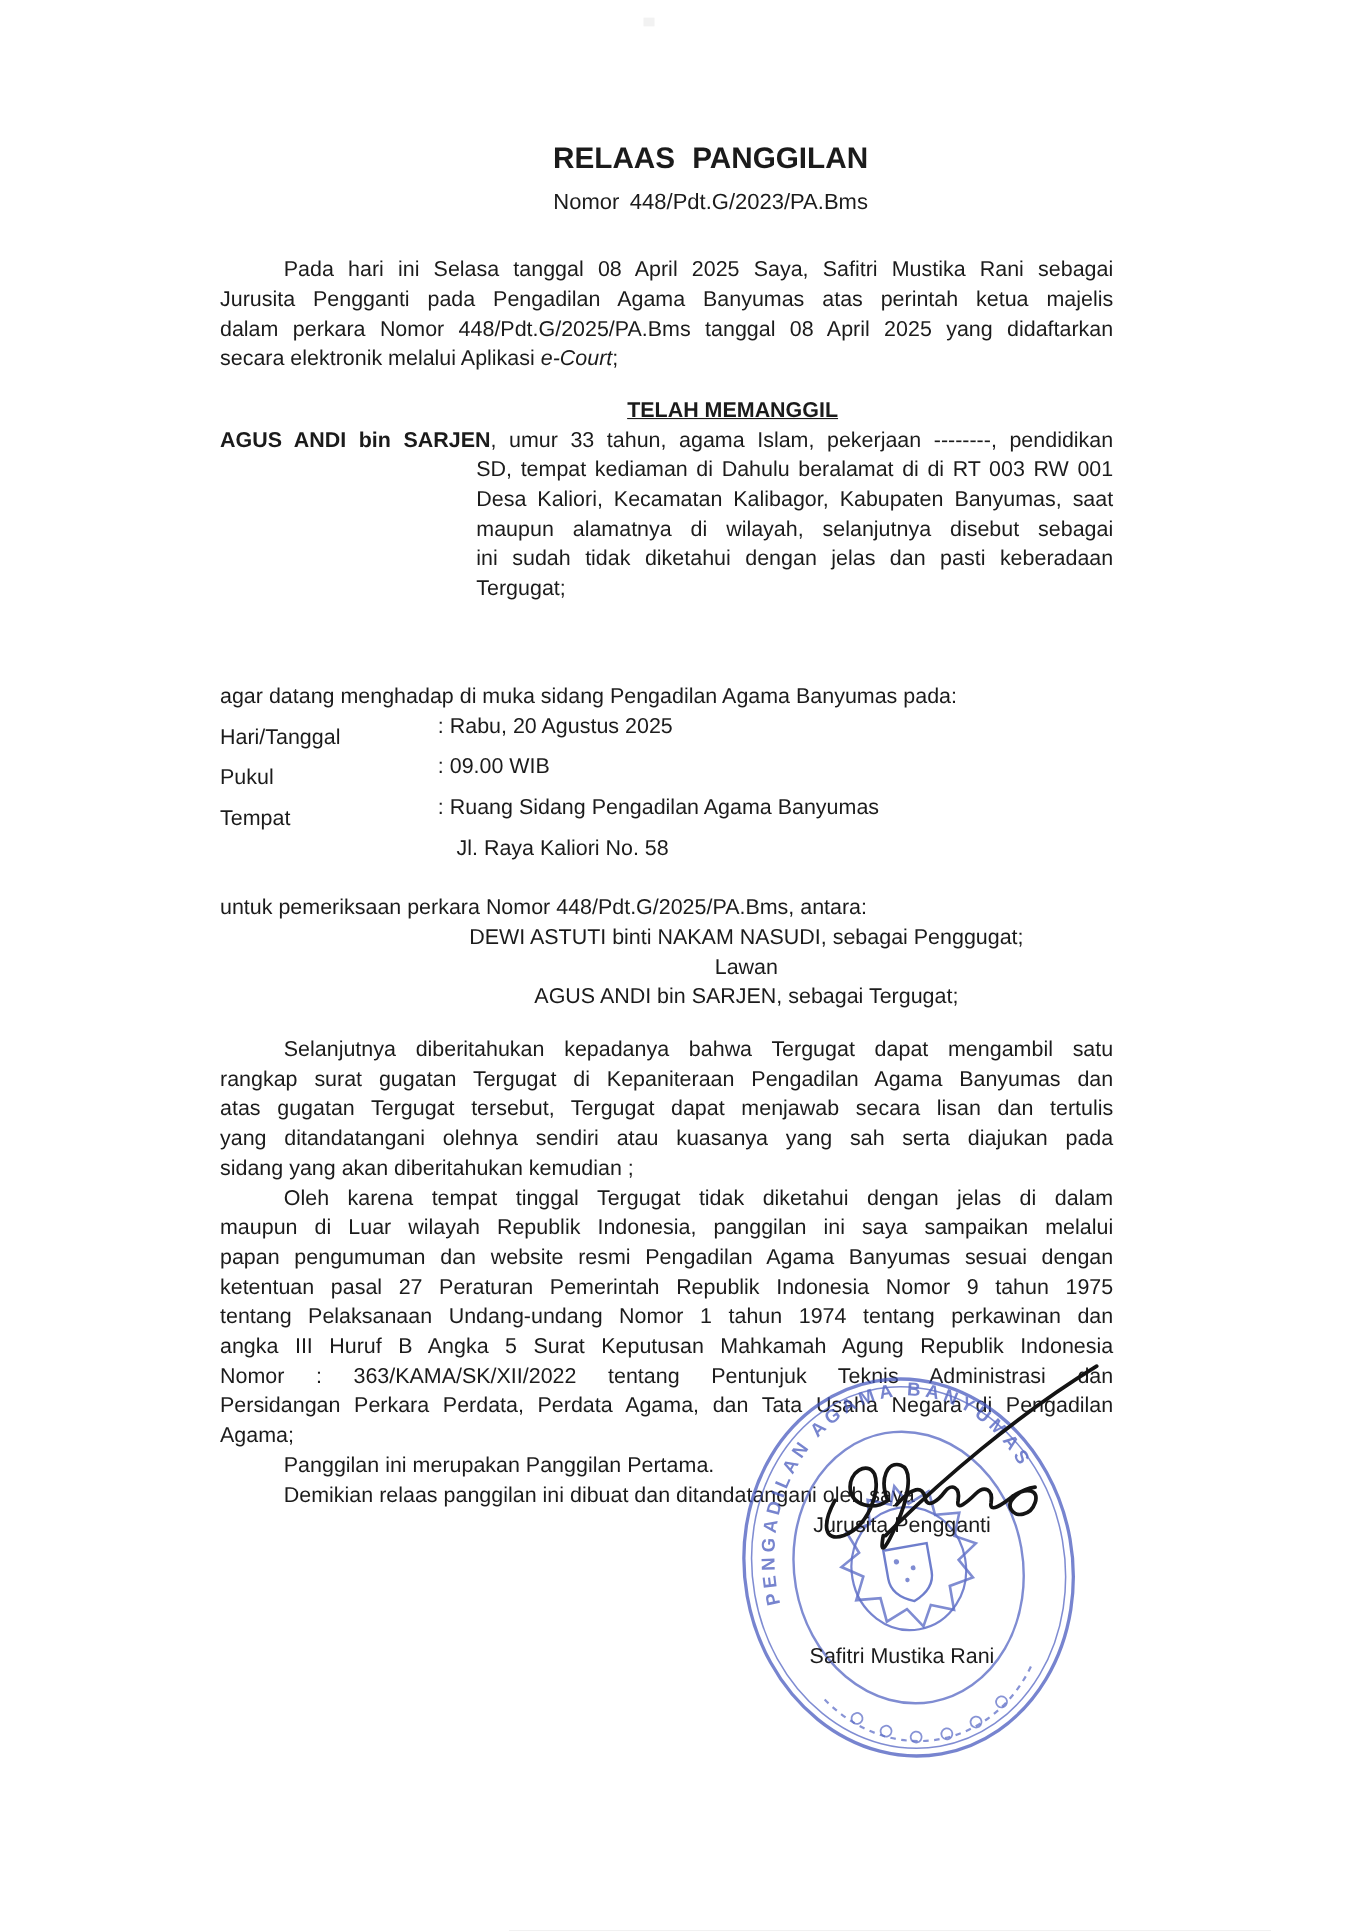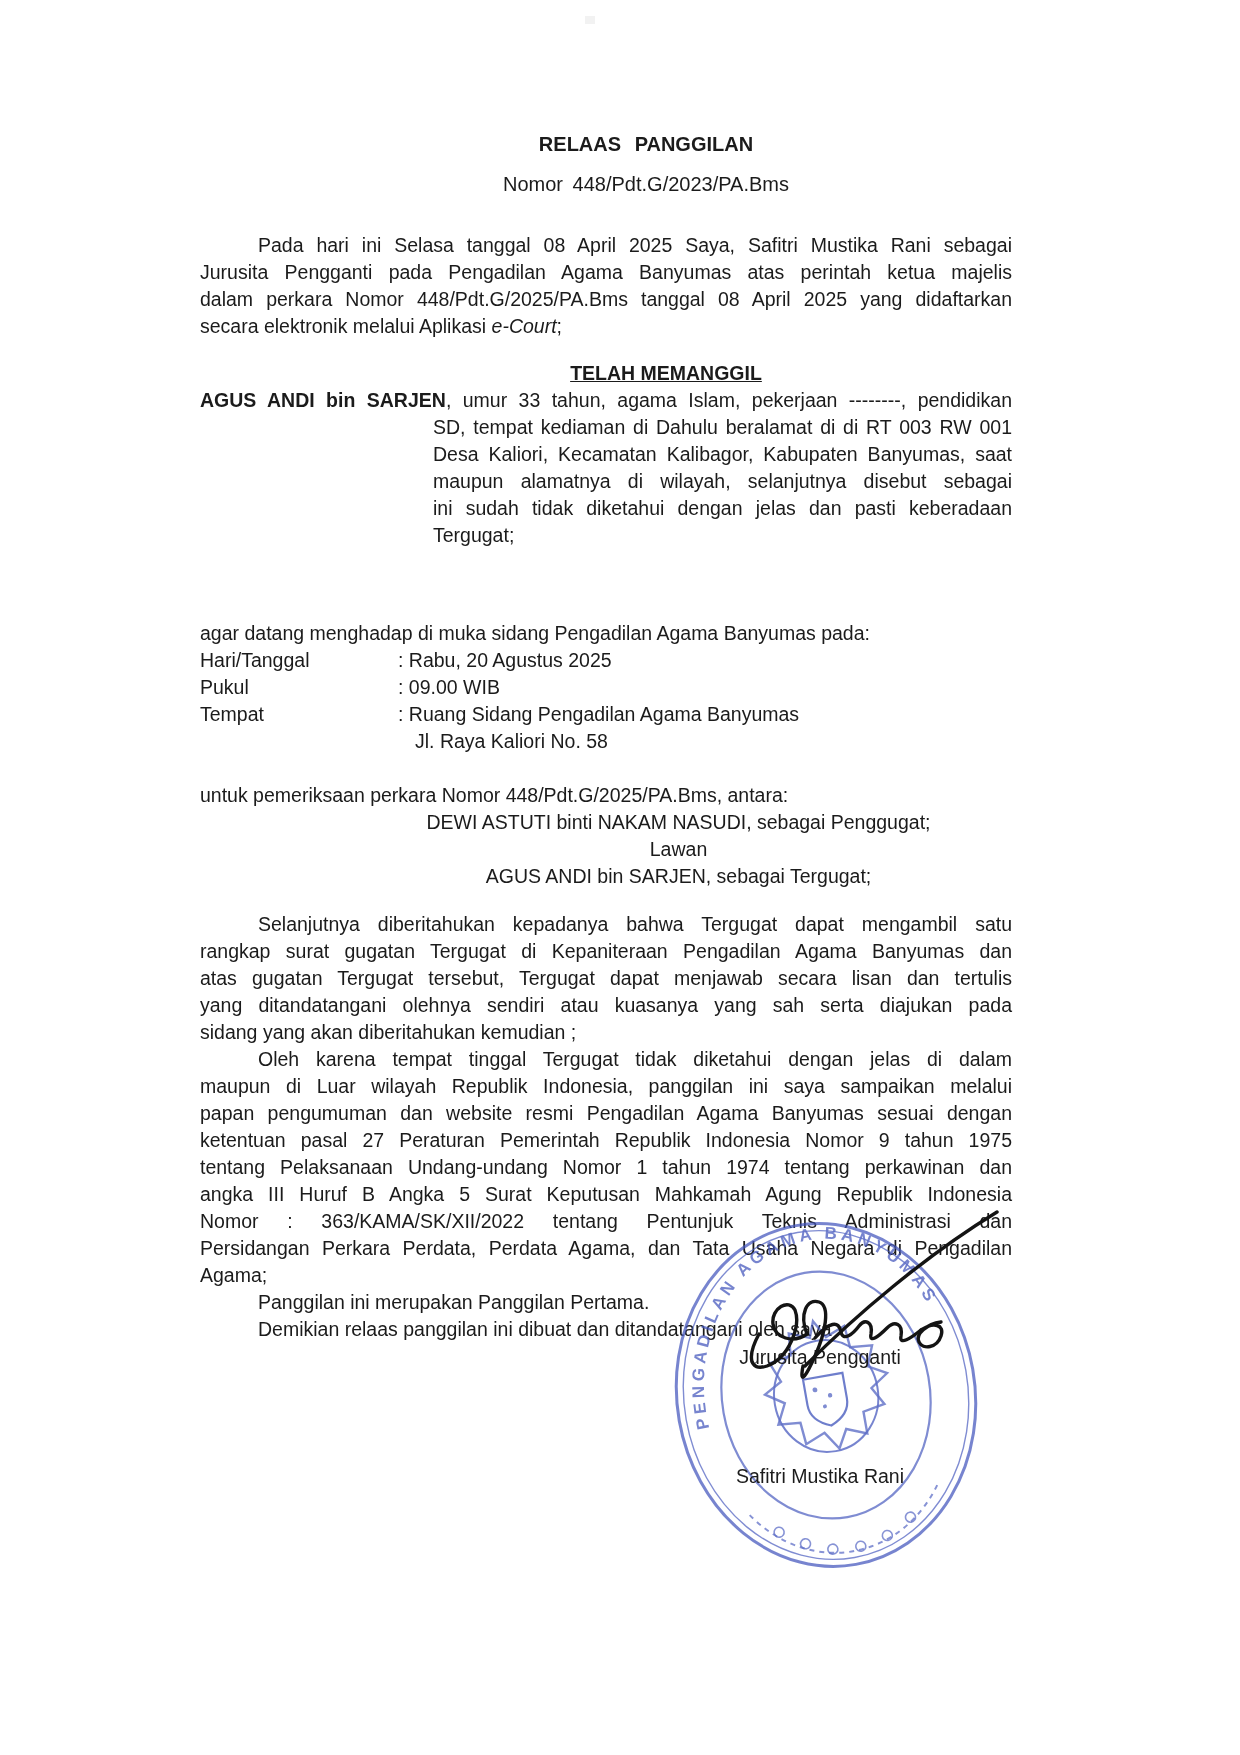--- a/index.html
+++ b/index.html
@@ -16,21 +16,21 @@
     position:absolute;
     left:200px;top:130px;
     width:812px;
     font-size:19.5px;
     line-height:27px;
   }
   .title{
     text-align:center;
     padding-left:80px;
     font-weight:bold;
-    font-size:20px;
+    font-size:27px;
     line-height:28px;
     word-spacing:8px;
   }
   .case-no{
     text-align:center;
     padding-left:80px;
     margin-top:13px;
     font-size:20px;
     word-spacing:4px;
   }
@@ -44,21 +44,21 @@
     padding-left:120px;
     font-weight:bold;
     margin-top:20px;
     text-decoration:underline;
   }
   .hang{padding-left:233px;}
   .bold{font-weight:bold;}
   .ital{font-style:italic;}
   .agar{margin-top:71px;}
   .hrow{display:flex;}
-  .hrow .lbl{width:198px;flex:0 0 198px;}
+  .hrow .lbl{width:198px;flex:0 0 198px;margin-top:10px;}
   .hrow .val{flex:1;}
   .addr2{padding-left:215px;}
   .untuk{margin-top:27px;}
   .cline{text-align:center;padding-left:145px;}
   .n1{margin-top:21px;}
   .closing{text-indent:58px;}
   .sig-block{
     position:relative;
     margin-left:460px;
     margin-top:1px;

